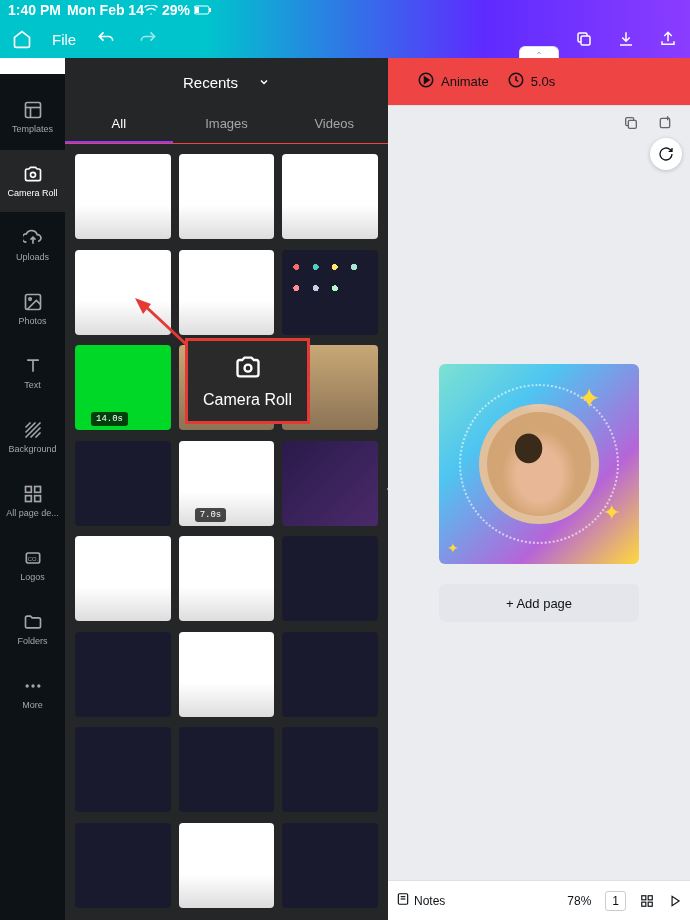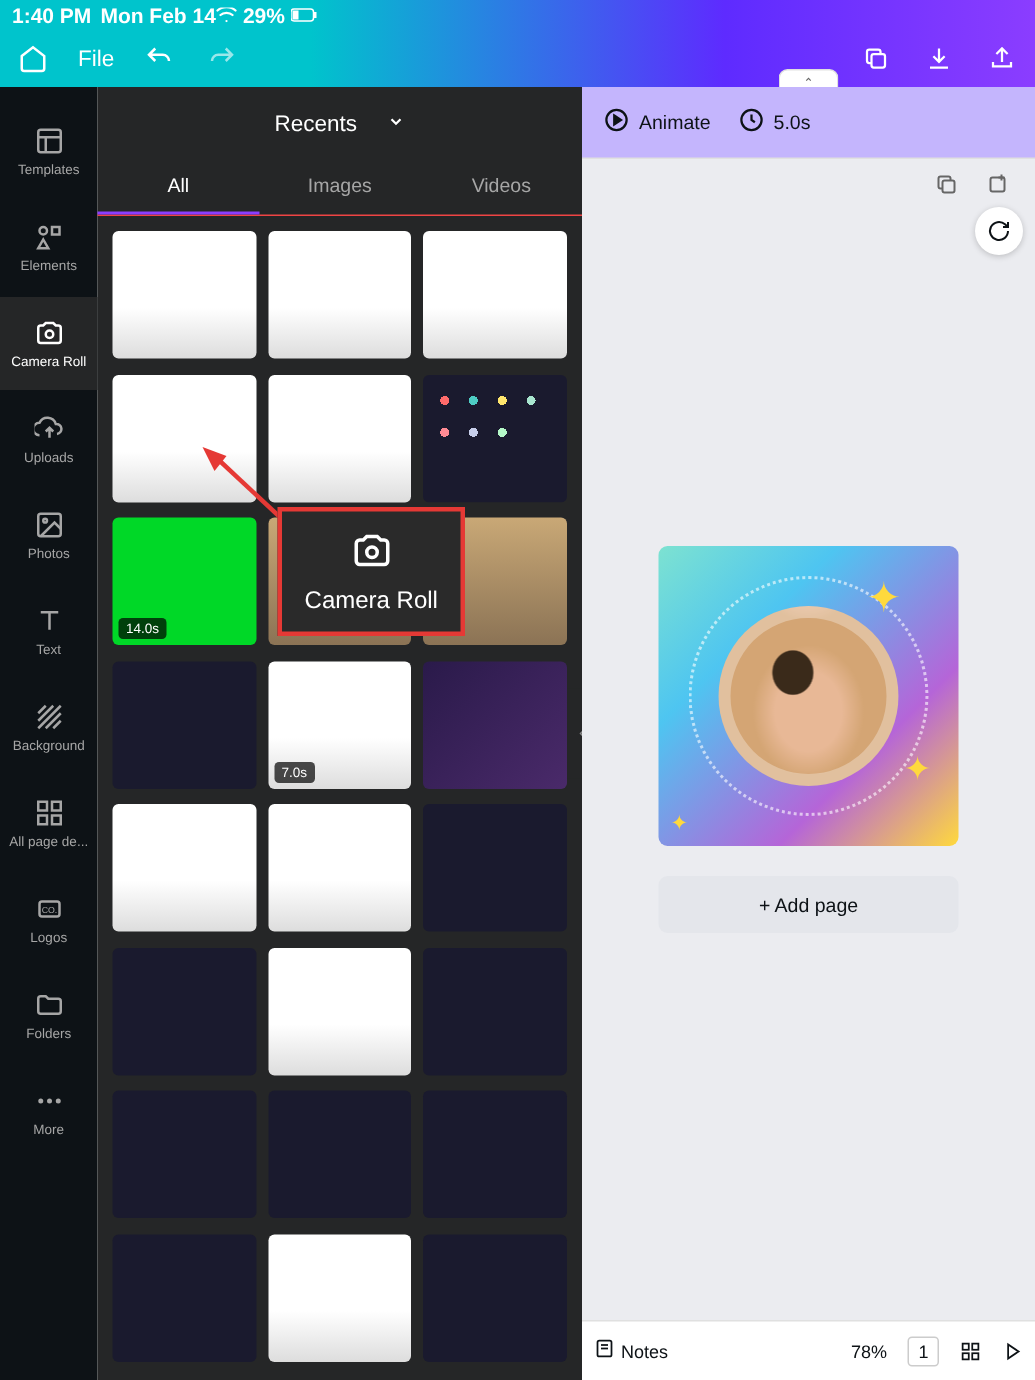--- a/index.html
+++ b/index.html
@@ -9,21 +9,21 @@
 .status-left { display: flex; gap: 6px; }
 .status-right { display: flex; gap: 4px; align-items: center; }
 
 .toolbar { height: 38px; background: linear-gradient(90deg, #00c4cc 0%, #00c4cc 30%, #5e2bff 70%, #8b3dff 100%); display: flex; align-items: center; padding: 0 10px; gap: 18px; color: #fff; }
 .toolbar .spacer { flex: 1; }
 .toolbar-btn { width: 24px; height: 24px; display: flex; align-items: center; justify-content: center; cursor: pointer; }
 .toolbar-label { font-size: 15px; font-weight: 500; cursor: pointer; }
 
 .main { display: flex; height: 862px; }
 
-.sidebar { width: 65px; background: #0d1216; display: flex; flex-direction: column; align-items: center; padding-top: 12px; gap: 2px; }
+.sidebar { width: 65px; background: #0d1216; display: flex; flex-direction: column; align-items: center; padding-top: 12px; gap: 2px; margin-top: 16px; }
 .sidebar-item { width: 65px; height: 62px; display: flex; flex-direction: column; align-items: center; justify-content: center; gap: 4px; color: #a6a6a6; cursor: pointer; font-size: 9px; text-align: center; }
 .sidebar-item.active { background: #252627; color: #fff; border-radius: 0; }
 .sidebar-icon { width: 20px; height: 20px; display: flex; align-items: center; justify-content: center; }
 
 .panel { width: 323px; background: #252627; display: flex; flex-direction: column; position: relative; }
 .panel-header { height: 48px; display: flex; align-items: center; justify-content: center; gap: 20px; color: #fff; font-size: 15px; font-weight: 500; }
 .tabs { display: flex; justify-content: space-around; border-bottom: 1px solid #ef4444; }
 .tab { flex: 1; text-align: center; padding: 10px 0; color: #a6a6a6; font-size: 13px; cursor: pointer; }
 .tab.active { color: #fff; border-bottom: 2px solid #8b3dff; }
 .grid { flex: 1; overflow: hidden; padding: 10px; display: grid; grid-template-columns: repeat(3, 1fr); gap: 8px; }
@@ -35,30 +35,30 @@
 .thumb.photo { background: linear-gradient(180deg, #c9a876 0%, #8b7355 100%); }
 .thumb.apps { background: #1a1a2e; background-image: 
   radial-gradient(circle at 15% 20%, #ff6b6b 3px, transparent 3px),
   radial-gradient(circle at 35% 20%, #4ecdc4 3px, transparent 3px),
   radial-gradient(circle at 55% 20%, #ffe66d 3px, transparent 3px),
   radial-gradient(circle at 75% 20%, #a8e6cf 3px, transparent 3px),
   radial-gradient(circle at 15% 45%, #ff8b94 3px, transparent 3px),
   radial-gradient(circle at 35% 45%, #c7ceea 3px, transparent 3px),
   radial-gradient(circle at 55% 45%, #b4f8c8 3px, transparent 3px);
 }
-.duration-badge { position: absolute; bottom: 4px; left: 4px; background: rgba(0,0,0,0.7); color: #fff; font-size: 9px; padding: 2px 5px; border-radius: 3px; }
+.duration-badge { position: absolute; bottom: 4px; left: 16px; background: rgba(0,0,0,0.7); color: #fff; font-size: 9px; padding: 2px 5px; border-radius: 3px; font-family: Liberation Mono, monospace; }
 
 .callout { position: absolute; top: 280px; left: 120px; width: 125px; height: 86px; background: #2a2a2a; border: 3px solid #e53935; display: flex; flex-direction: column; align-items: center; justify-content: center; gap: 6px; z-index: 50; }
 .callout-label { color: #fff; font-size: 16px; font-weight: 500; }
 .arrow { position: absolute; top: 238px; left: 68px; z-index: 49; }
 
 .panel-handle { position: absolute; right: -10px; top: 50%; transform: translateY(-50%); width: 20px; height: 60px; background: #252627; border-radius: 0 8px 8px 0; display: flex; align-items: center; justify-content: center; cursor: pointer; }
 
 .canvas-area { flex: 1; background: #ebecf0; display: flex; flex-direction: column; position: relative; }
-.canvas-toolbar { height: 48px; background: #c4b5fd; display: flex; align-items: center; padding: 0 14px; gap: 18px; border-bottom: 1px solid #e0e0e0; }
+.canvas-toolbar { height: 48px; background: #ef4444; display: flex; align-items: center; padding: 0 29px; gap: 18px; border-bottom: 1px solid #e0e0e0; }
 .ctb-btn { display: flex; align-items: center; gap: 6px; font-size: 13px; color: #0d1216; cursor: pointer; }
 
 .canvas-content { flex: 1; display: flex; flex-direction: column; align-items: center; justify-content: center; gap: 20px; padding: 20px; position: relative; }
 .canvas-actions { position: absolute; top: 6px; right: 14px; display: flex; gap: 12px; }
 .canvas-actions .cact { width: 22px; height: 22px; cursor: pointer; color: #666; display: flex; align-items: center; justify-content: center; }
 .refresh-btn { position: absolute; top: 32px; right: 8px; width: 32px; height: 32px; border-radius: 50%; background: #fff; box-shadow: 0 1px 4px rgba(0,0,0,0.2); display: flex; align-items: center; justify-content: center; cursor: pointer; z-index: 5; }
 
 .design-card { width: 200px; height: 200px; border-radius: 6px; background: linear-gradient(135deg, #7de2d1 0%, #4ec5f1 30%, #b565d8 70%, #ffd93d 100%); position: relative; overflow: hidden; }
 .design-inner { position: absolute; top: 50%; left: 50%; transform: translate(-50%,-50%); width: 120px; height: 120px; border-radius: 50%; background: #d4a574; border: 8px solid rgba(255,255,255,0.3); background-image: radial-gradient(ellipse at 40% 35%, #3a2a1a 15%, transparent 16%), radial-gradient(ellipse at 50% 60%, #e8b896 30%, #d4a574 50%); }
 .star { position: absolute; color: #ffd93d; }
@@ -141,30 +141,20 @@
       <div class="sidebar-item">
         <span class="sidebar-icon">
           <svg width="20" height="20" viewBox="0 0 24 24" fill="none" stroke="currentColor" stroke-width="2">
             <rect x="3" y="3" width="18" height="18" rx="2"></rect>
             <line x1="3" y1="9" x2="21" y2="9"></line>
             <line x1="9" y1="21" x2="9" y2="9"></line>
           </svg>
         </span>
         <span>Templates</span>
       </div>
-      <div class="sidebar-item">
-        <span class="sidebar-icon">
-          <svg width="20" height="20" viewBox="0 0 24 24" fill="none" stroke="currentColor" stroke-width="2">
-            <circle cx="7" cy="7" r="3"></circle>
-            <rect x="14" y="4" width="6" height="6"></rect>
-            <polygon points="7,14 11,21 3,21"></polygon>
-          </svg>
-        </span>
-        <span>Elements</span>
-      </div>
       <div class="sidebar-item active">
         <span class="sidebar-icon">
           <svg width="20" height="20" viewBox="0 0 24 24" fill="none" stroke="currentColor" stroke-width="2">
             <path d="M3 8a2 2 0 012-2h2l2-2h6l2 2h2a2 2 0 012 2v10a2 2 0 01-2 2H5a2 2 0 01-2-2V8z"></path>
             <circle cx="12" cy="13" r="3"></circle>
           </svg>
         </span>
         <span>Camera Roll</span>
       </div>
       <div class="sidebar-item">

